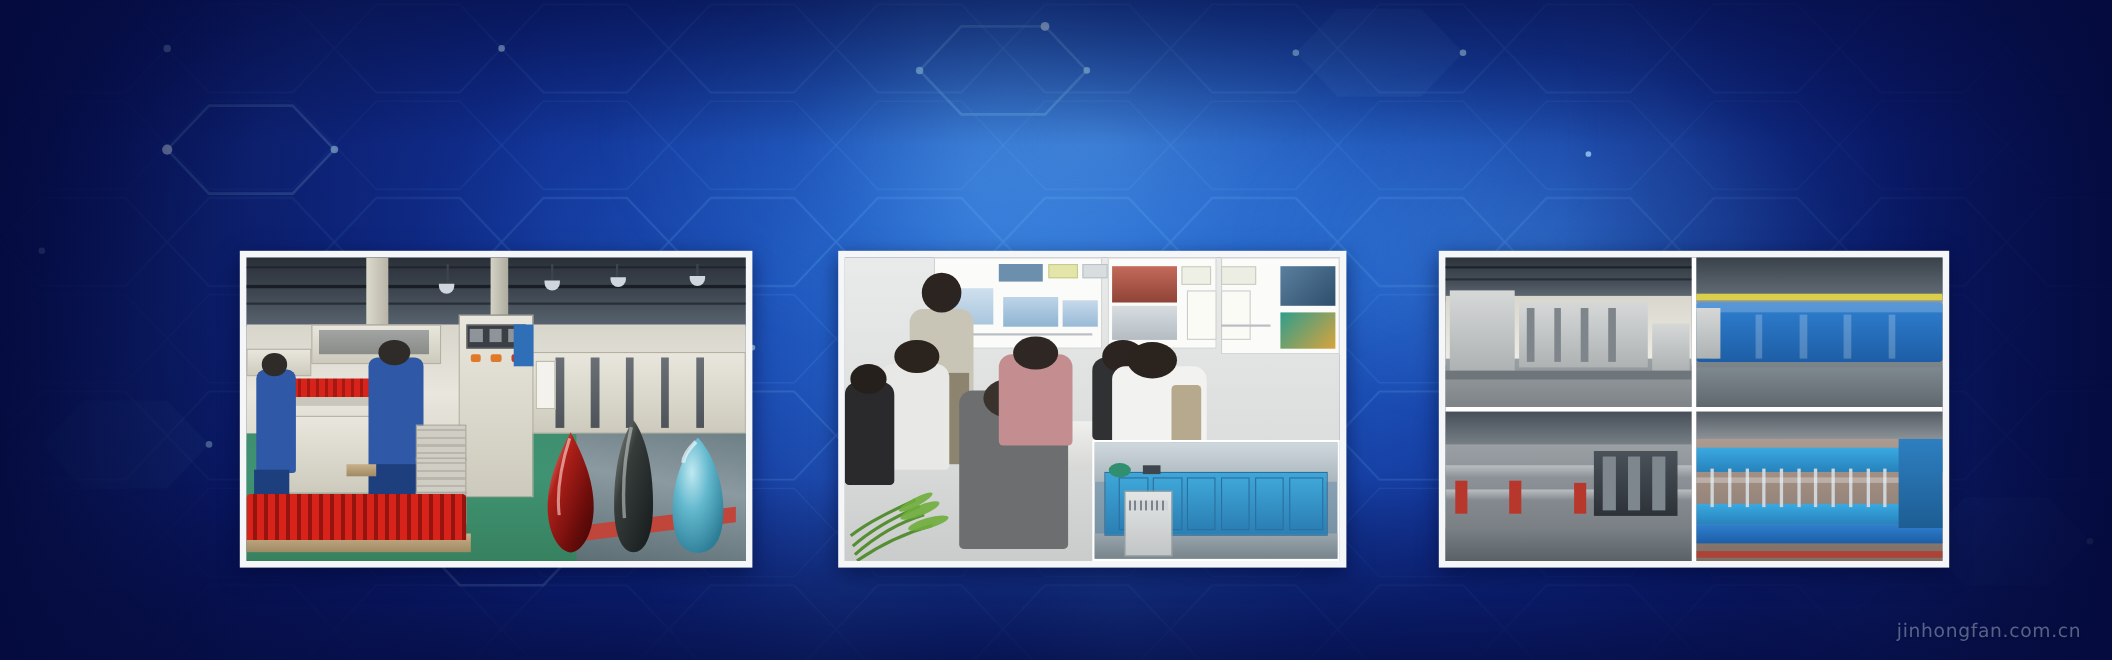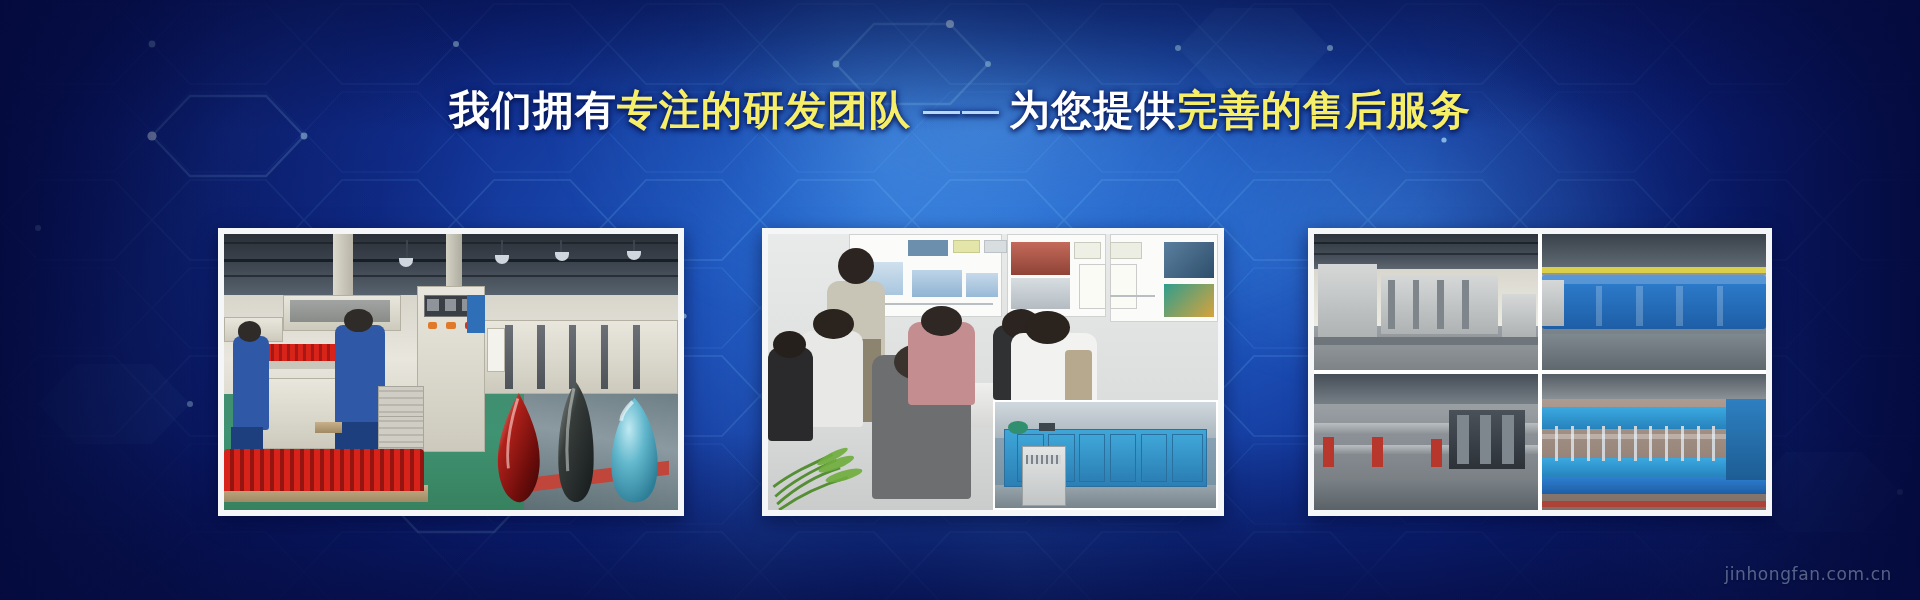--- a/index.html
+++ b/index.html
@@ -233,23 +233,20 @@
           <circle cx="494" cy="452" r="4"></circle>
       </g>
     </svg>
   </div>
 
   <div class="bg-streaks"></div>
   <div class="bg-glow"></div>
   <div class="bg-glow2"></div>
   <div class="bg-vignette"></div>
 
-  <div class="headline">
-    <span class="hl-w">我们拥有</span><span class="hl-y">专注的研发团队</span><span class="hl-dash">——</span><span class="hl-w">为您提供</span><span class="hl-y">完善的售后服务</span>
-  </div>
 
   <div class="panels">
 
     <div class="panel" id="panel-1">
       <div class="frame">
         <div class="ph">
           <div class="f1-roof"></div>
           <div class="f1-beam" style="left:0;top:9%;width:100%;"></div>
           <div class="f1-beam" style="left:0;top:15%;width:100%;height:2px;opacity:.7;"></div>
           <div class="f1-beam" style="left:0;top:3%;width:100%;height:2px;opacity:.6;"></div>

